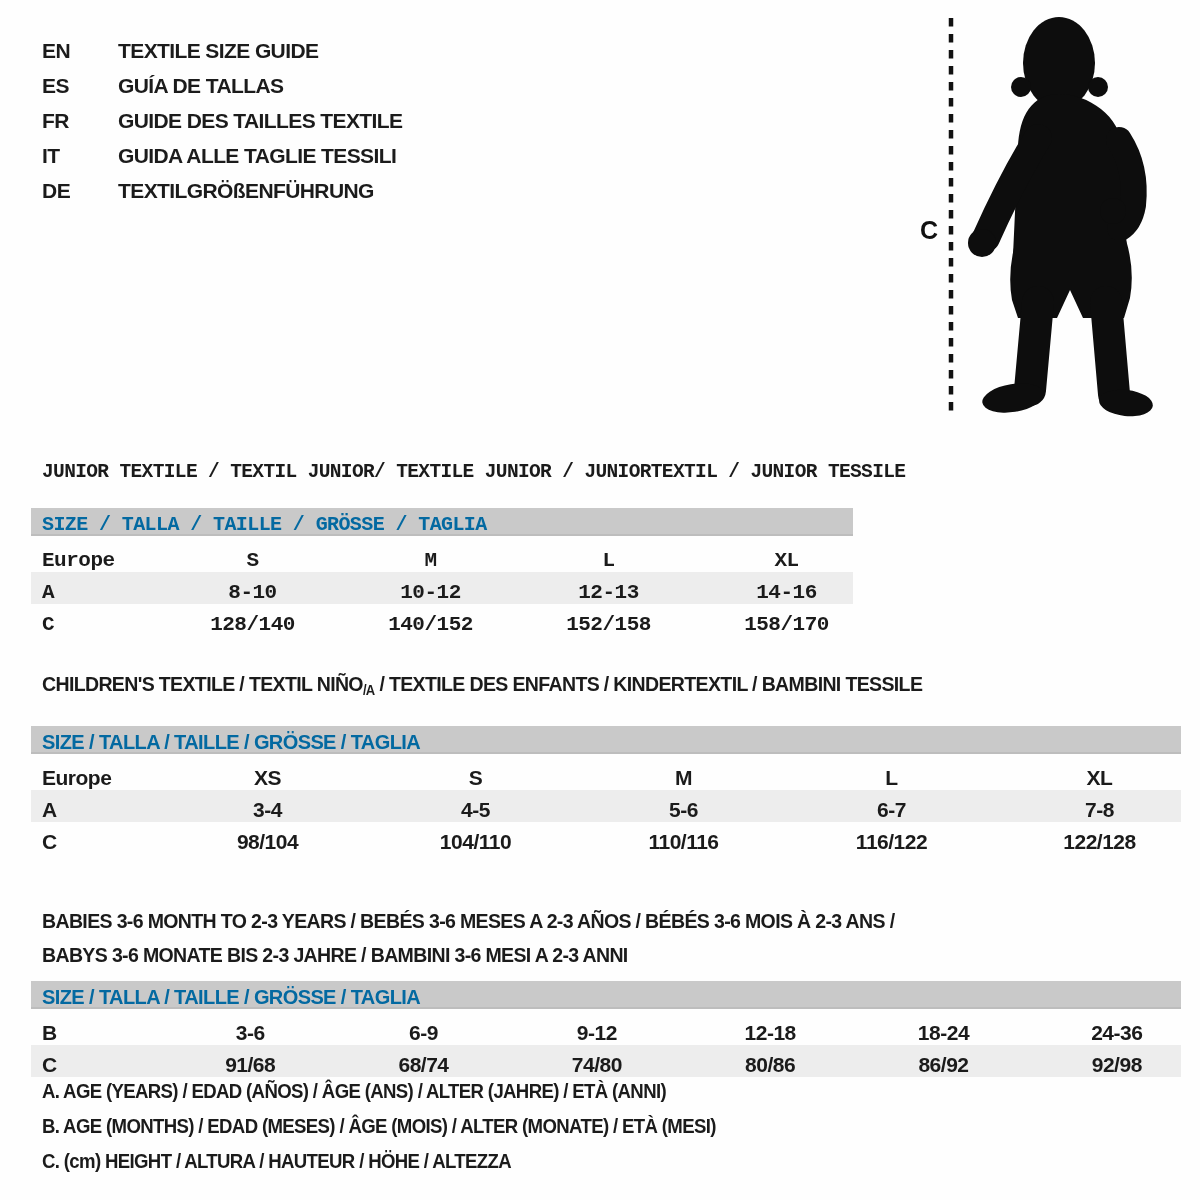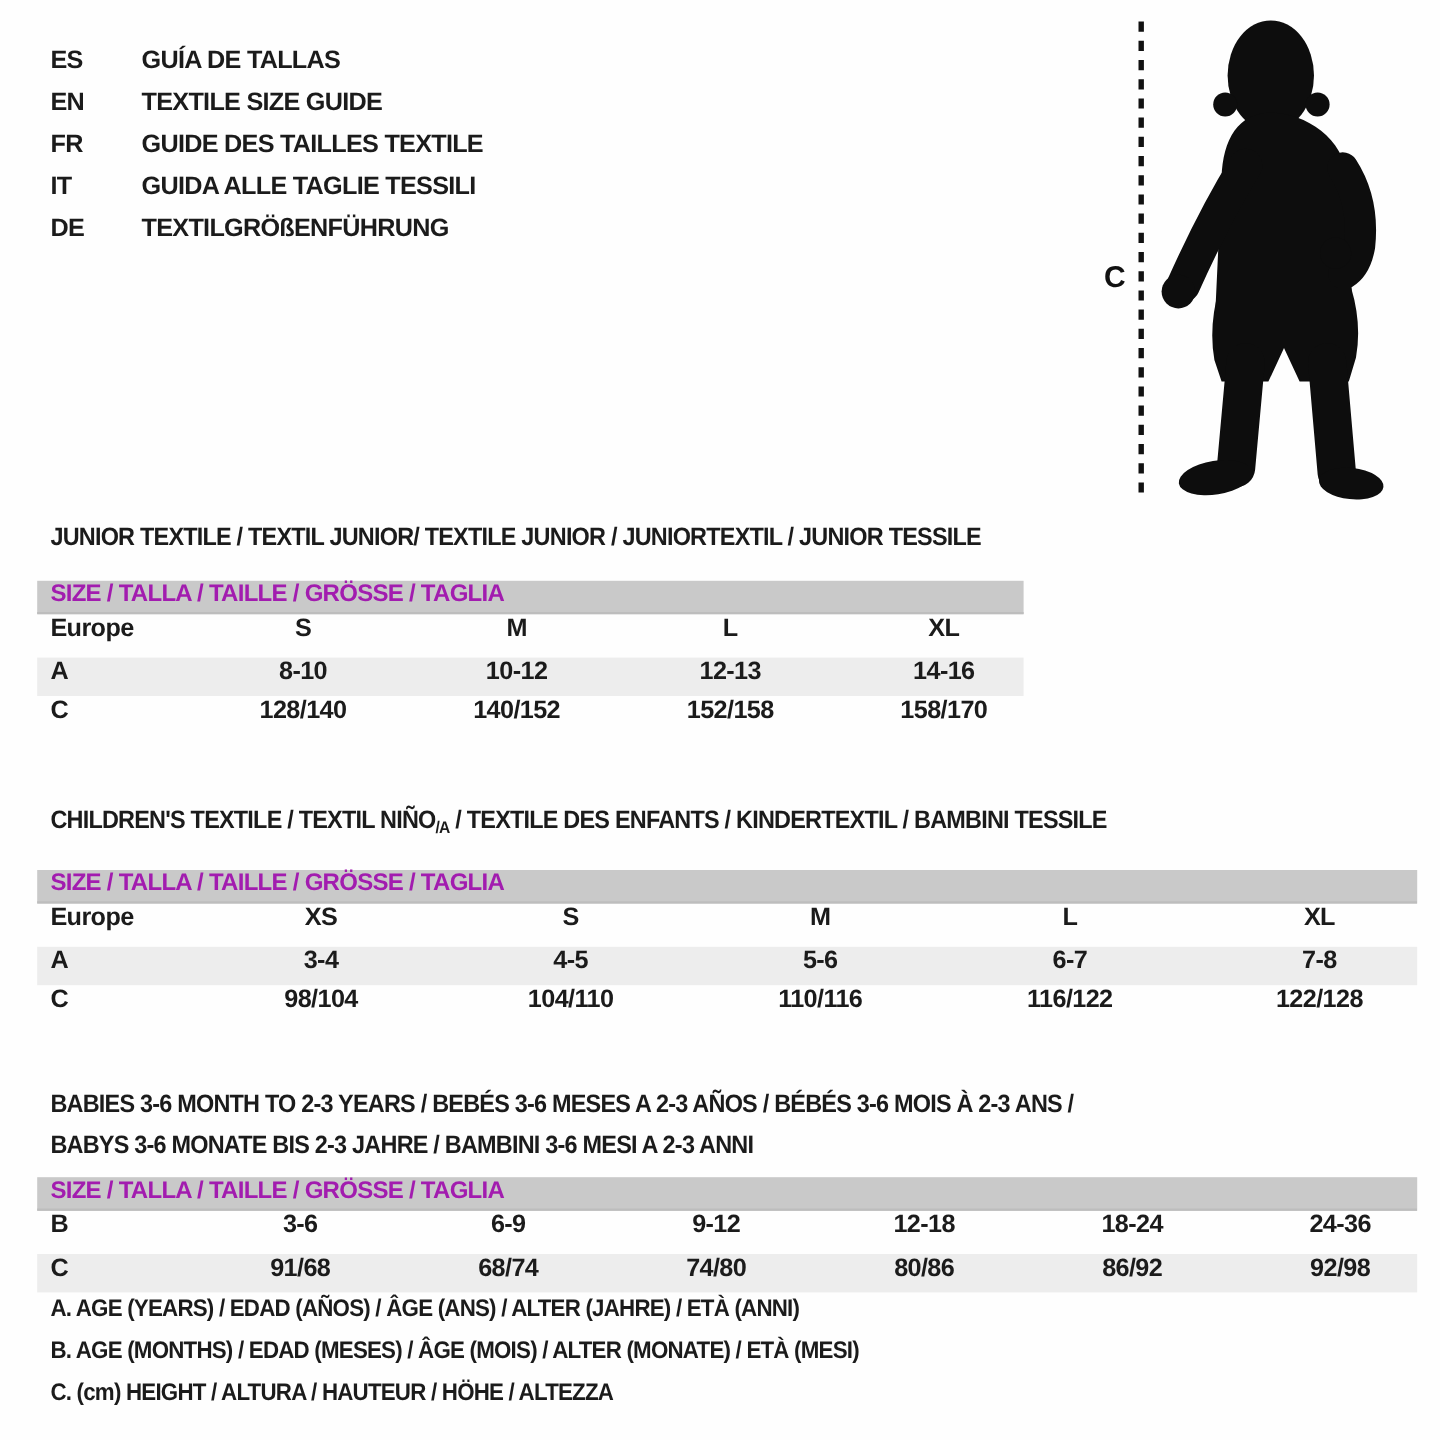--- a/index.html
+++ b/index.html
@@ -19,63 +19,63 @@
   .lang-list { position:absolute; left:42px; top:33px; }
   .lang-row { display:flex; line-height:35px; font-size:21px; letter-spacing:-0.5px; }
   .lang-code { width:76px; }
   .lang-label { white-space:nowrap; }
 
   
   .figure { position:absolute; left:900px; top:0; width:300px; height:440px; }
 
   
   .section { position:absolute; left:31px; }
-  #sec-junior   { top:436px; width:822px; }
+  #sec-junior   { top:460px; width:822px;font-family:Liberation Mono, monospace; }
   #sec-children { top:672px; width:1150px; }
   #sec-babies   { top:904px; width:1150px; }
 
   .sec-title { margin-left:11px; font-size:21px; letter-spacing:-0.7px; }
   .sec-title .title-line { line-height:24px; white-space:nowrap; transform:scaleX(0.93); transform-origin:0 50%; }
   #sec-babies .sec-title .title-line { line-height:34px; }
   .sec-title .sub { font-size:14px; vertical-align:-4px; }
 
   .table { margin-top:24px; width:100%; }
   #sec-babies .table { margin-top:9px; }
 
   .size-header {
     height:28px; background:#c9c9c9;
-    display:flex; align-items:flex-start;
+    display:flex; align-items:flex-end;
     padding-left:11px;
-    font-size:20px; color:#a21caf;
+    font-size:20px; color:#0369a1;
     box-shadow:inset 0 -2px 0 #bdbdbd;
   }
   .rows .row {
-    display:flex; align-items:flex-start;
+    display:flex; align-items:flex-end;
     height:32px; font-size:21px; letter-spacing:-0.5px;gap:45px;
   }
   .rows .row:first-child { height:36px; }
   .rows .row:nth-child(2n) { background:#ededed; }
   .row .lbl { width:110px; padding-left:11px; flex:0 0 auto; }
   .row .val { flex:1 1 0; text-align:center; }
 
   
   .legend { position:absolute; left:42px; top:1074px; }
   .legend-line { line-height:35px; font-size:20px; letter-spacing:-0.7px; }
 </style>
 </head>
 <body>
 
 <div class="lang-list" id="langList">
     <div class="lang-row">
+      <span class="lang-code">EN</span>
+      <span class="lang-label cond">TEXTILE SIZE GUIDE</span>
+    </div>
+    <div class="lang-row">
       <span class="lang-code">ES</span>
       <span class="lang-label cond">GUÍA DE TALLAS</span>
-    </div>
-    <div class="lang-row">
-      <span class="lang-code">EN</span>
-      <span class="lang-label cond">TEXTILE SIZE GUIDE</span>
     </div>
     <div class="lang-row">
       <span class="lang-code">FR</span>
       <span class="lang-label cond">GUIDE DES TAILLES TEXTILE</span>
     </div>
     <div class="lang-row">
       <span class="lang-code">IT</span>
       <span class="lang-label cond">GUIDA ALLE TAGLIE TESSILI</span>
     </div>
     <div class="lang-row">

